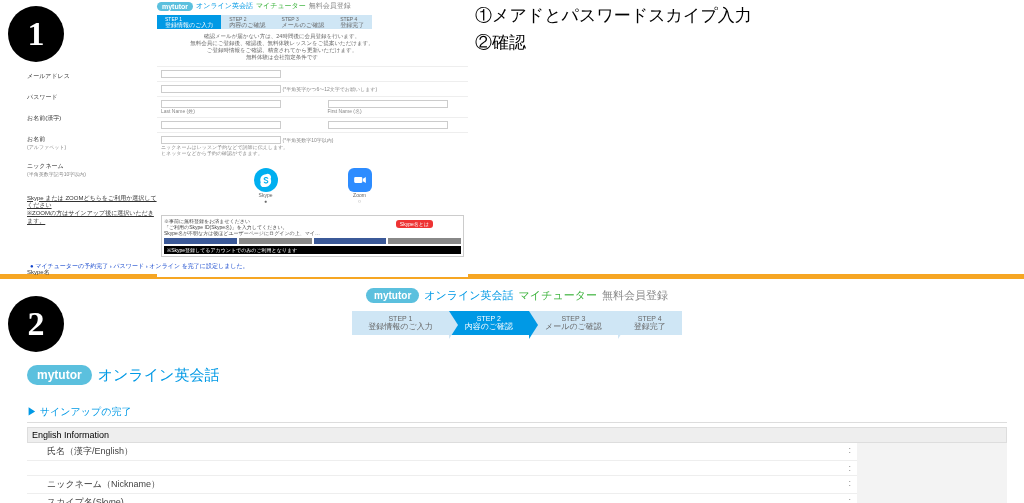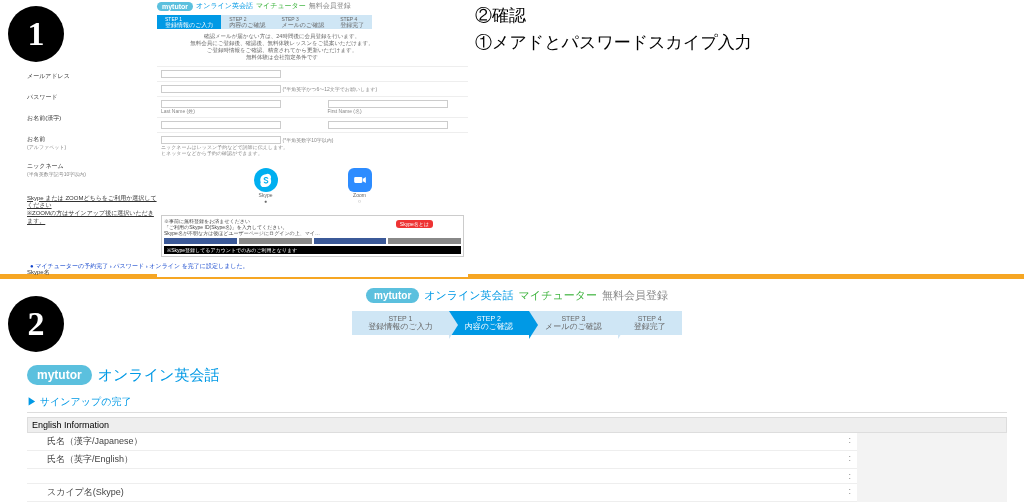--- a/index.html
+++ b/index.html
@@ -78,39 +78,39 @@
   .st2::after{content:"";position:absolute;right:-9px;top:0;border:14px solid transparent;
               border-left:9px solid #cfe6f5;border-right:none;z-index:1}
   .st2.on::after{border-left-color:#0099e5}
   .st2:last-child::after{display:none}
   .sn2{font-size:7px}
 
   .logo3-row{display:flex;align-items:center;gap:6px;margin-top:30px}
   .logo3{background:#5bc0de;color:#fff;border-radius:12px;padding:3px 10px;font-size:12px;font-weight:700}
   .logo3-row .b{color:#0099e5;font-size:15px}
 
-  .signup{color:#0099e5;font-size:10px;margin-top:10px;border-bottom:1px solid #ddd;padding-bottom:3px}
+  .signup{color:#0099e5;font-size:10px;margin-top:20px;border-bottom:1px solid #ddd;padding-bottom:3px}
 
   .pi-head{background:#eee;font-size:9px;padding:2px 4px;margin-top:4px;border:1px solid #ddd}
   .pi-row{display:flex;font-size:9px;color:#444;border-bottom:1px solid #eee}
   .pi-row .l{width:160px;padding:2px 4px 2px 20px}
   .pi-row .c{flex:1;text-align:right;padding:2px 6px;color:#888}
   .side{width:150px;background:#f3f3f3}
 
   .confirm{position:absolute;right:18px;bottom:2px;background:#0099e5;color:#fff;
            font-size:9px;padding:4px 12px;border-radius:3px}
 </style>
 </head>
 <body>
 
 <div class="page">
 
   <div class="annot">
+    <div>①メアドとパスワードスカイプ入力</div>
     <div>②確認</div>
-    <div>①メアドとパスワードスカイプ入力</div>
   </div>
 
   <div class="badge b1">1</div>
   <div class="badge b2">2</div>
   <div class="bar-orange"></div>
 
   <div class="p1">
     <div class="p1-head">
       <span class="logo-mini">mytutor</span>
       <span class="t-blue">オンライン英会話</span>
@@ -241,28 +241,28 @@
       <span class="logo3">mytutor</span>
       <span class="b">オンライン英会話</span>
     </div>
 
     <div class="signup">▶ サインアップの完了</div>
     <div class="pi-head">English Information</div>
 
     <div style="display:flex">
       <div style="flex:1">
         <div class="pi-row">
-            <div class="l">氏名（漢字/Japanese）</div>
-            <div class="c">:</div>
-          </div>
-        <div class="pi-row">
-            <div class="l">氏名（英字/English）</div>
-            <div class="c">:</div>
-          </div>
-        <div class="pi-row">
+            <div class="l">氏名（漢字/English）</div>
+            <div class="c">:</div>
+          </div>
+        <div class="pi-row">
+            <div class="c">:</div>
+          </div>
+        <div class="pi-row">
+            <div class="l">ニックネーム（Nickname）</div>
             <div class="c">:</div>
           </div>
         <div class="pi-row">
             <div class="l">スカイプ名(Skype)</div>
             <div class="c">:</div>
           </div>
 
       </div>
       <div class="side"></div>
     </div>

